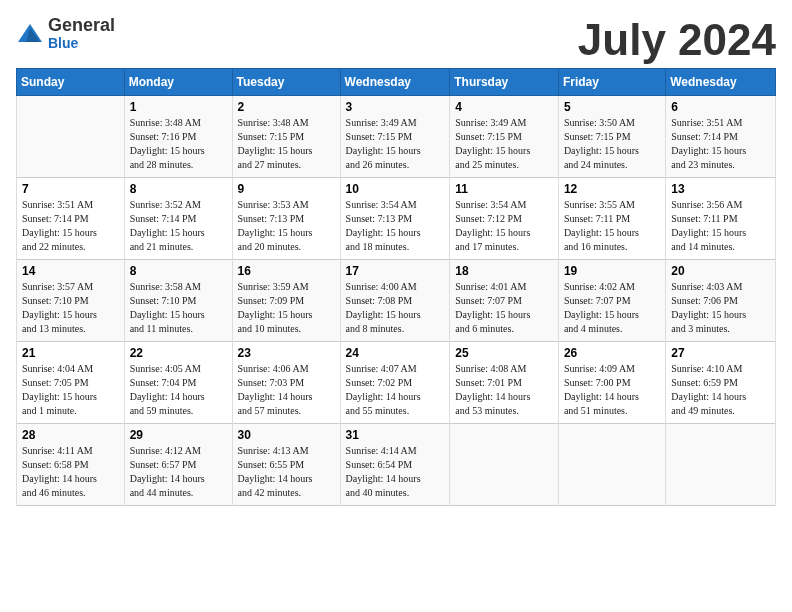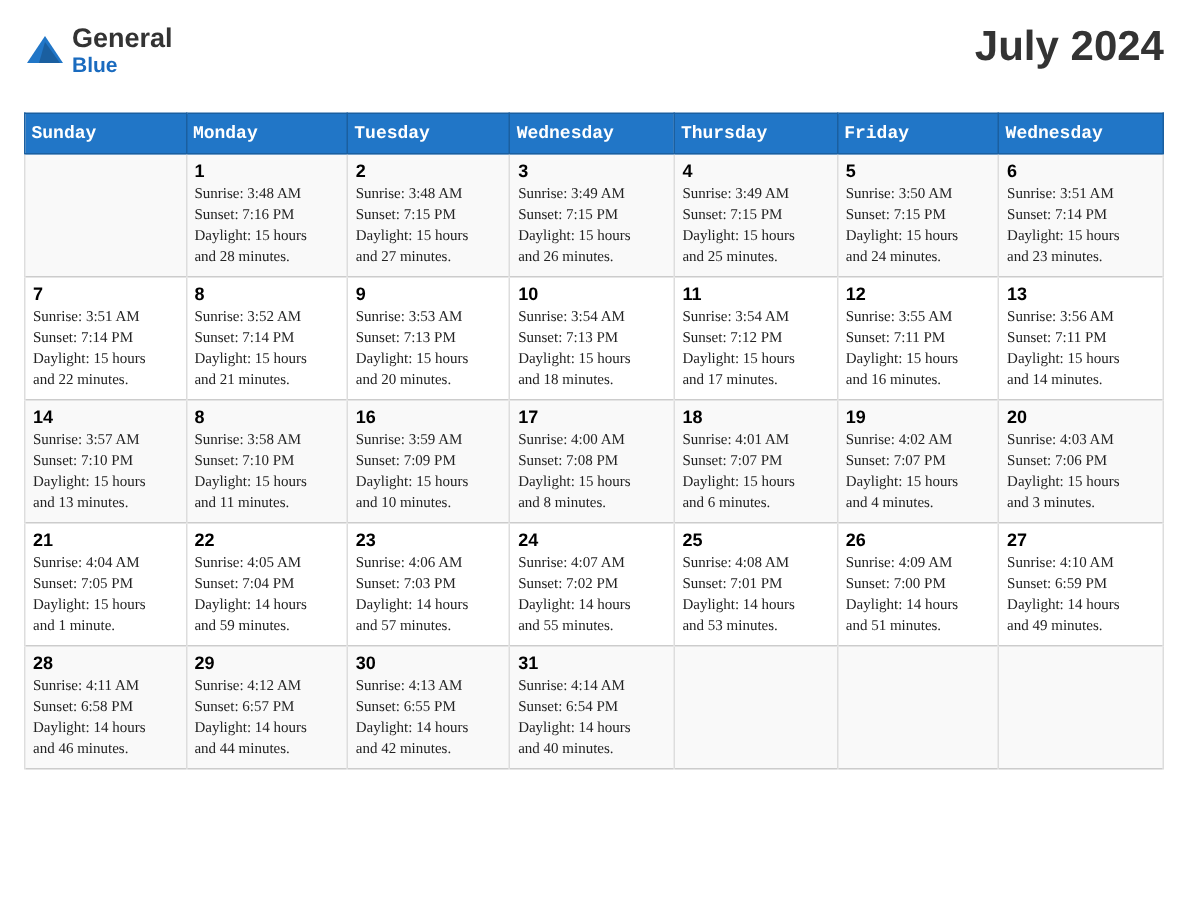--- a/index.html
+++ b/index.html
@@ -7,21 +7,21 @@
       font-family: Arial, sans-serif;
       background: #fff;
       width: 792px;
       min-height: 612px;
       padding: 16px;
     }
     .header {
       display: flex;
       justify-content: space-between;
       align-items: flex-start;
-      margin-bottom: 24px;
+      margin-bottom: 4px;
     }
     .logo {
       display: flex;
       align-items: center;
     }
     .logo-text {
       display: flex;
       flex-direction: column;
       line-height: 1.1;
     }
@@ -37,21 +37,21 @@
     }
     .logo-icon {
       width: 28px;
       height: 28px;
       margin-right: 4px;
     }
     .title-area {
       text-align: right;
     }
     .month-title {
-      font-size: 28px;
+      font-size: 44px;
       font-weight: bold;
       color: #333;
       line-height: 1.1;
     }
     .subtitle {
       font-size: 14px;
       color: #555;
     }
     table {
       width: 100%;
@@ -61,21 +61,20 @@
     thead tr {
       background-color: #2176c7;
       color: #fff;
     }
     thead th {
       padding: 6px 4px;
       font-size: 12px;
       font-weight: bold;
       text-align: left;
       border: 1px solid #1a5fa0;
-      font-family: Liberation Mono, monospace;
     }
     tbody tr {
       border-bottom: 1px solid #ccc;
     }
     tbody td {
       vertical-align: top;
       padding: 4px 5px;
       border-right: 1px solid #ddd;
       border-left: 1px solid #ddd;
       height: 82px;

